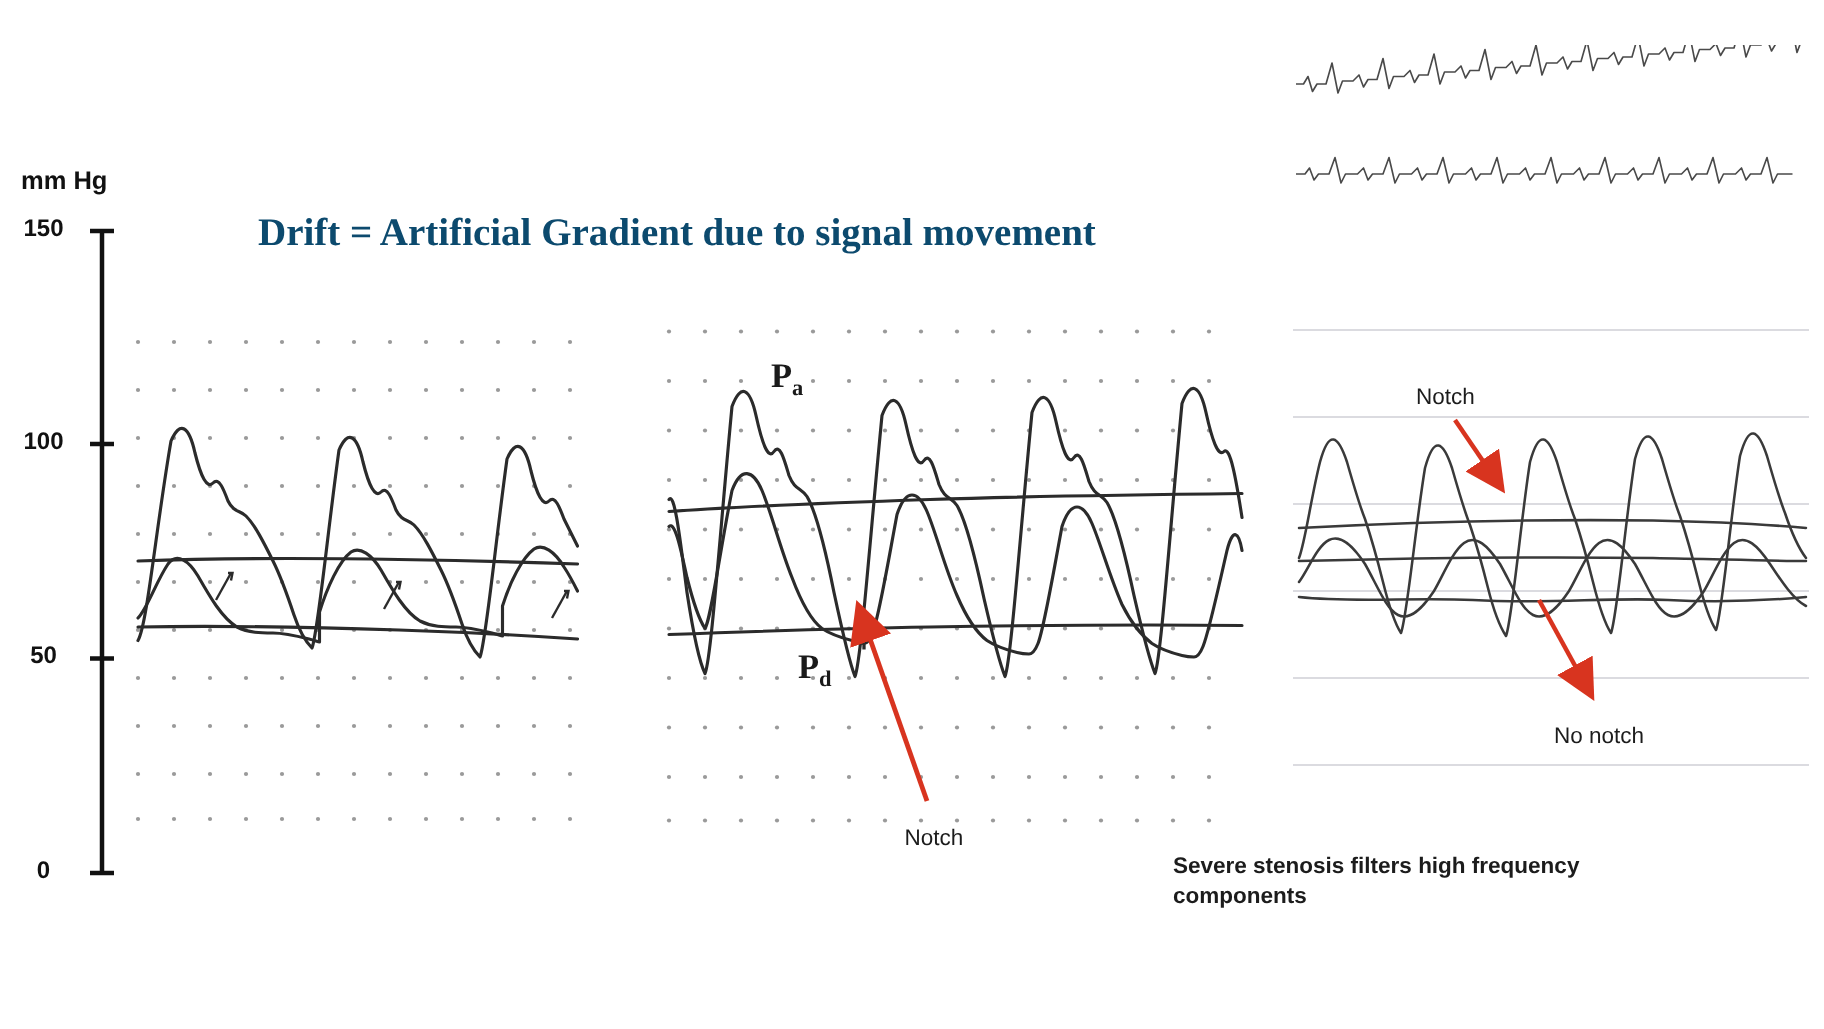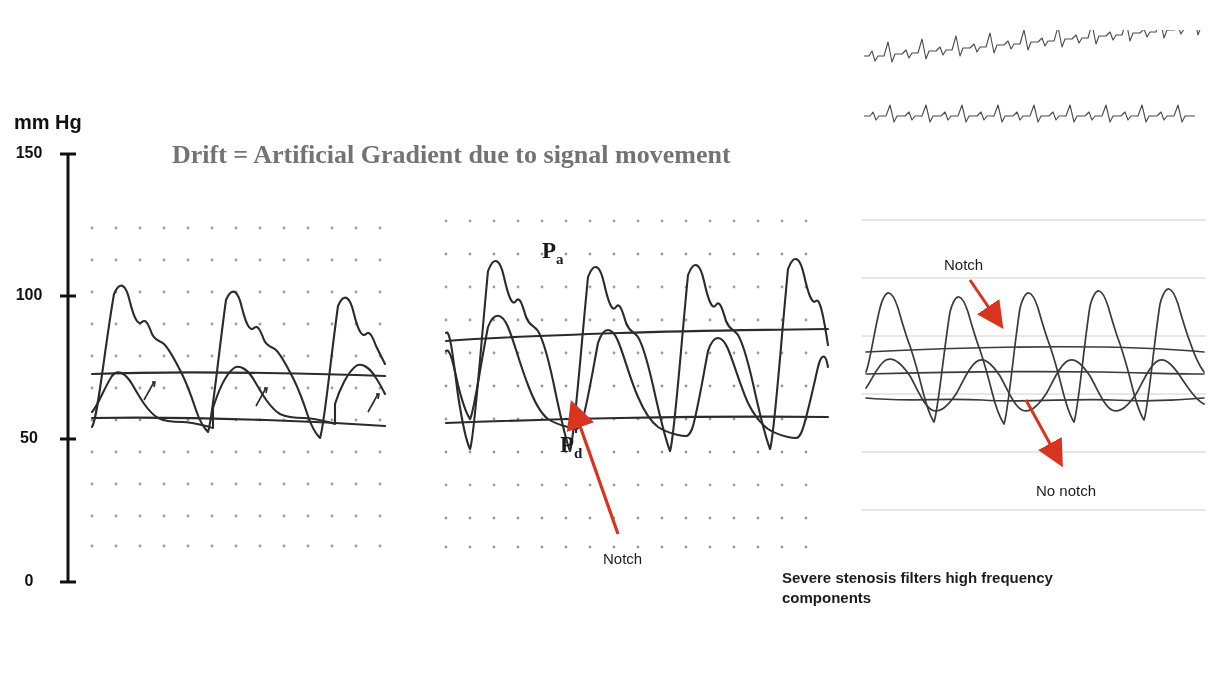--- a/index.html
+++ b/index.html
@@ -11,46 +11,45 @@
     position:relative;
   }
   #stage{position:absolute;left:0;top:0;width:1216px;height:686px;}
   .abs{position:absolute;}
 
   
   .title{
     font-family:"Liberation Serif", serif;
     font-weight:bold;
     font-size:26px;
-    color:#737373;
+    color:#0c4a6e;
     white-space:nowrap;
     letter-spacing:0px;
   }
   .axis-unit{
     font-family:"Liberation Sans", sans-serif;
     font-weight:bold;
-    font-size:20px;
+    font-size:17px;
     color:#111;
     white-space:nowrap;
   }
   .tick-label{
     font-family:"Liberation Sans", sans-serif;
     font-weight:bold;
     font-size:16px;
     color:#111;
     text-align:center;
     white-space:nowrap;
   }
   .wave-label{
     font-family:"Liberation Serif", serif;
     font-weight:bold;
     font-size:23px;
     color:#1a1a1a;
     white-space:nowrap;
-    margin-left:28px;
   }
   .wave-label .sub{
     font-size:15px;
     vertical-align:sub;
   }
   .annot{
     font-family:Liberation Sans, sans-serif;
     font-size:15px;
     color:#1c1c1c;
     white-space:nowrap;

